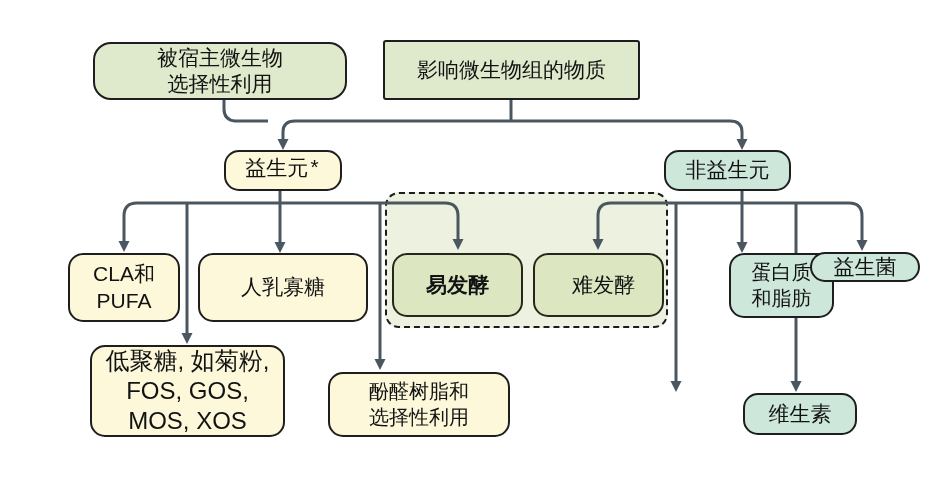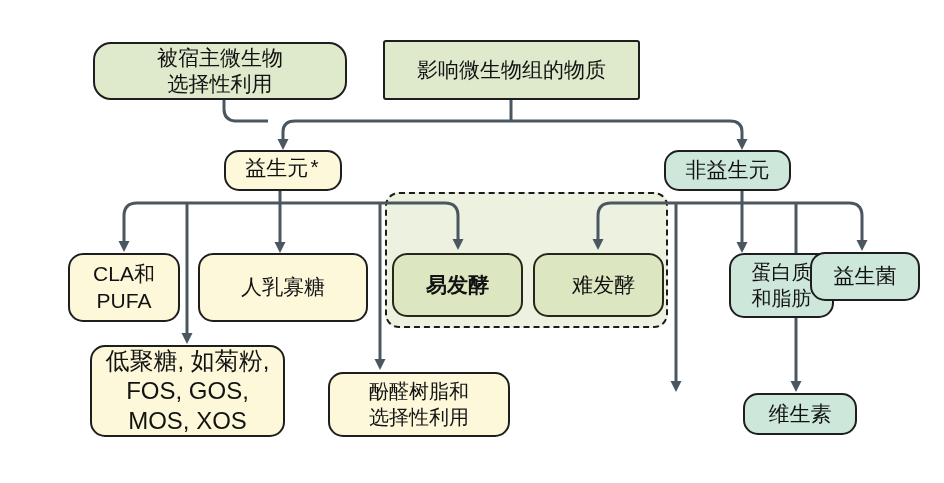--- a/index.html
+++ b/index.html
@@ -58,21 +58,21 @@
   
   .n-host{left:68px;top:42px;width:254px;height:58px;border-radius:18px;margin-left:25px;}
   .n-substances{left:383px;top:40px;width:257px;height:60px;border-radius:3px;}
   .n-prebiotics{left:224px;top:150px;width:118px;height:41px;font-family:Liberation Mono, monospace;}
   .n-nonprebiotics{left:664px;top:150px;width:127px;height:41px;}
   .n-cla{left:68px;top:253px;width:112px;height:69px;}
   .n-hmo{left:198px;top:253px;width:170px;height:69px;text-align:center;}
   .n-easy{left:392px;top:253px;width:131px;height:64px;font-weight:bold;}
   .n-hard{left:533px;top:253px;width:131px;height:64px;padding-left:10px;}
   .n-protein{left:685px;top:253px;width:105px;height:65px;font-size:20px;margin-left:44px;}
-  .n-probiotics{left:810px;top:252px;width:110px;height:49px;}
+  .n-probiotics{left:810px;top:252px;width:110px;height:30px;}
   .n-oligos{left:90px;top:345px;width:195px;height:92px;font-size:24px;}
   .n-phenolics{left:328px;top:372px;width:182px;height:65px;font-size:20px;}
   .n-antibiotics{left:553px;top:393px;width:150px;height:42px;}
   .n-vitamins{left:743px;top:393px;width:114px;height:42px;}
 </style>
 </head>
 <body>
 
 <div id="canvas">
 

